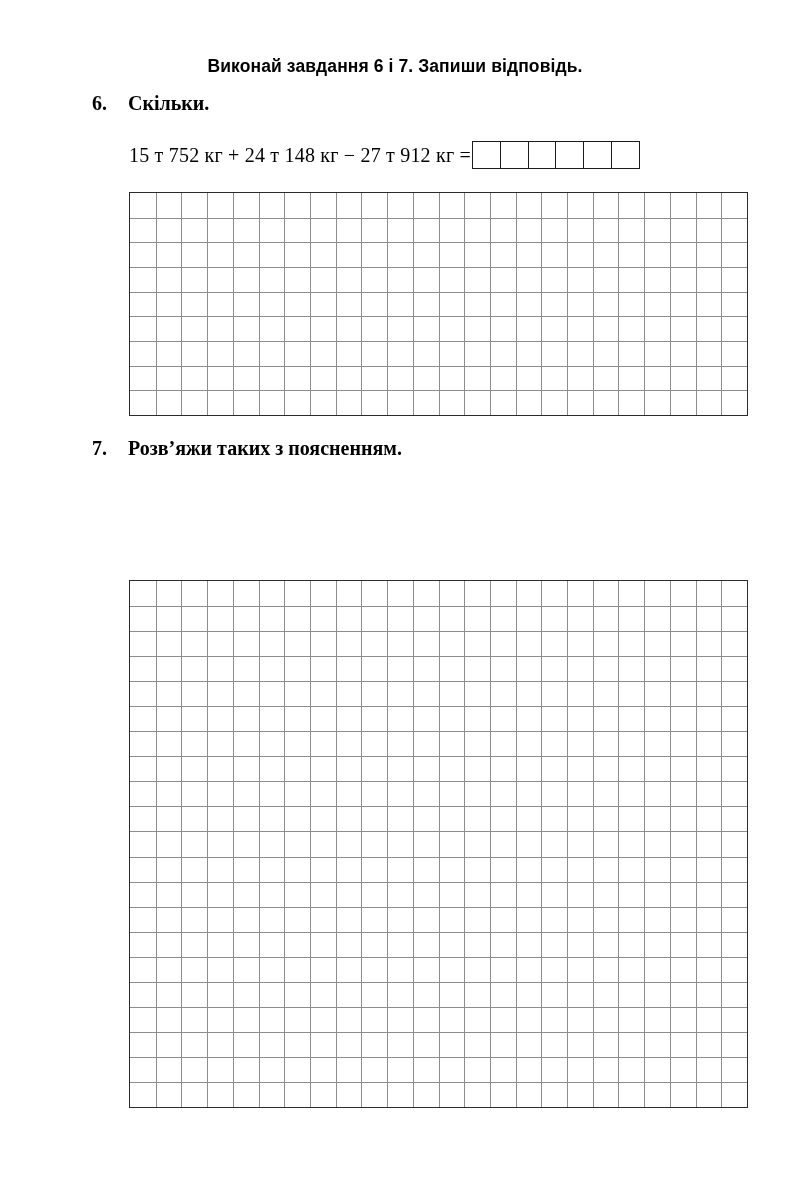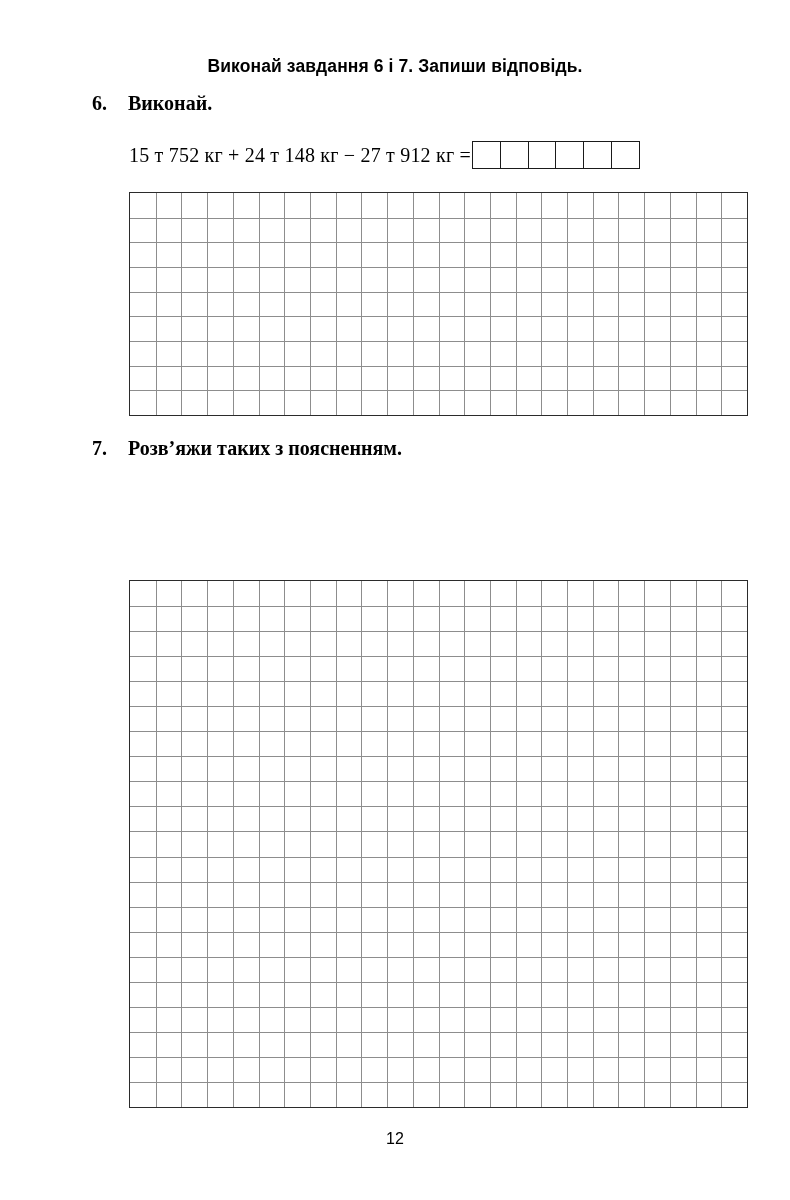--- a/index.html
+++ b/index.html
@@ -148,21 +148,21 @@
   }
 </style>
 </head>
 <body>
 
 <div class="page">
 
   <div class="instruction">Виконай завдання 6 і 7. Запиши відповідь.</div>
 
   <div class="task6-num">6.</div>
-  <div class="task6-title">Виконай.</div>
+  <div class="task6-title">Скільки.</div>
 
   <div class="expr-row">
     <span class="expr-text">15 т 752 кг + 24 т 148 кг − 27 т 912 кг =</span>
     <span class="answer-boxes" id="answer-boxes">
         <span class="cell"></span>
         <span class="cell"></span>
         <span class="cell"></span>
         <span class="cell"></span>
         <span class="cell"></span>
         <span class="cell"></span>
@@ -245,14 +245,13 @@
       <div class="vline" style="left: 411px;"></div>
       <div class="vline" style="left: 437px;"></div>
       <div class="vline" style="left: 463px;"></div>
       <div class="vline" style="left: 488px;"></div>
       <div class="vline" style="left: 514px;"></div>
       <div class="vline" style="left: 540px;"></div>
       <div class="vline" style="left: 566px;"></div>
       <div class="vline" style="left: 591px;"></div>
     </div>
 
-  <div class="page-number">12</div>
 </div>
 
 </body></html>

